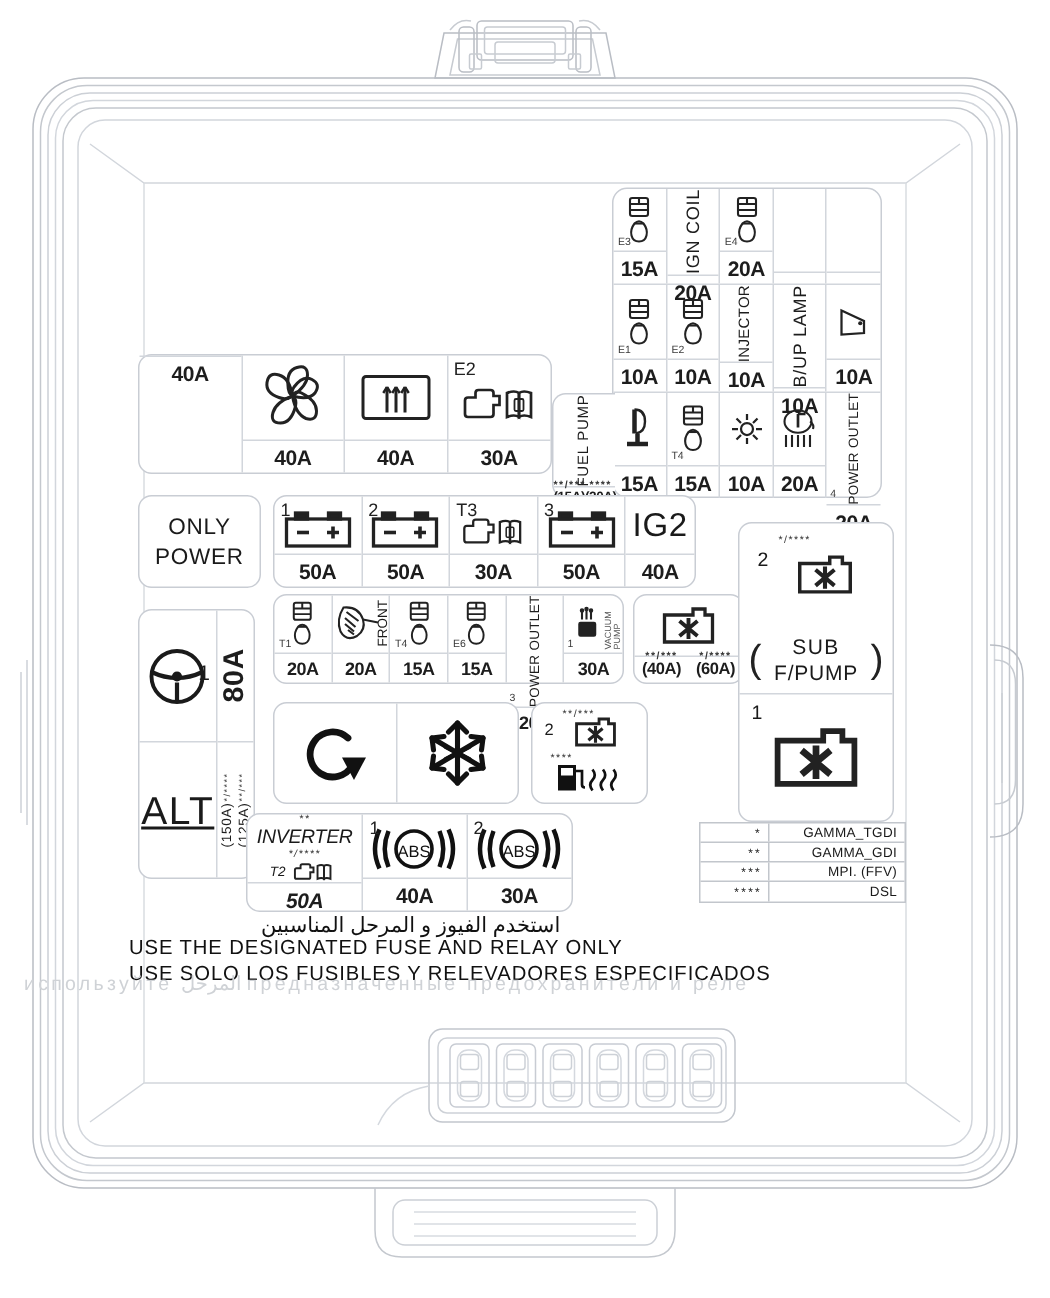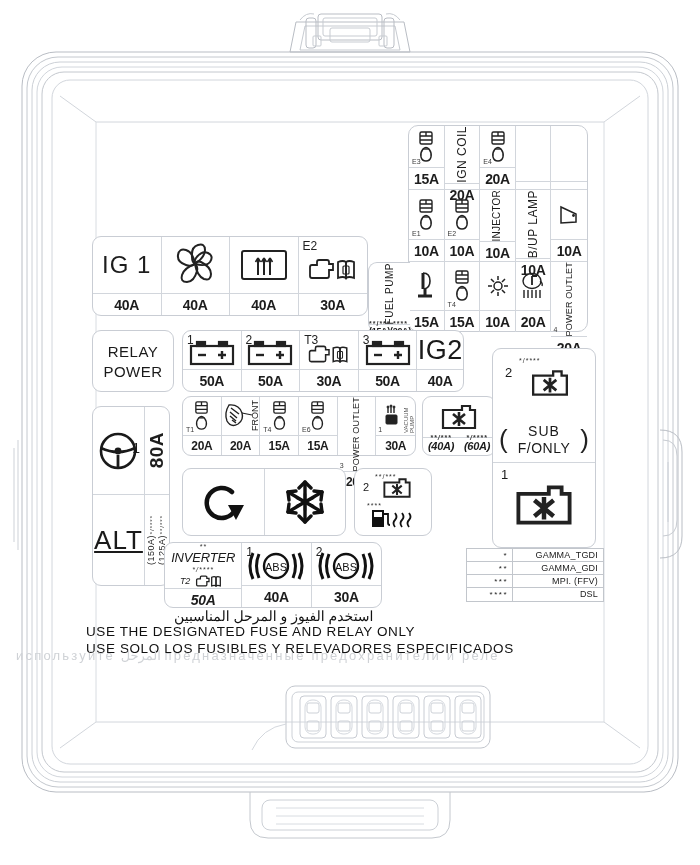--- a/index.html
+++ b/index.html
@@ -355,23 +355,20 @@
             <span class="dots" style="position:absolute;left:0;right:0;top:-7px;">****</span>
             <span>(20A)</span>
           </span>
         </div>
       </div>
     </div>
 
     <div class="grp" style="left:14px; top:128px; width:276px; height:80px;">
       <div class="cellgrid" style="position:relative; height:100%; width:100%;">
         <div class="cell" style="width:69px;">
-          <div class="ico">
-            <span class="bigword">IG 1</span>
-          </div>
           <div class="amp">40A</div>
         </div>
         <div class="cell" style="width:69px;">
           <div class="ico">
             <svg width="44" height="42" viewBox="0 0 44 42">
                 <g fill="none" stroke="#222" stroke-width="2">
               <path d="M22 20 q-2 -12 -9 -14 q-7 -2 -8 5 q-1 7 8 10 q5 2 9 -1z"></path>
               <path d="M22 20 q10 -7 10 -14 q0 -7 -7 -5 q-7 2 -6 12 q0 5 3 7z"></path>
               <path d="M22 20 q11 3 15 -2 q4 -6 -2 -9 q-6 -3 -12 5 q-2 3 -1 6z"></path>
               <path d="M22 20 q2 12 9 15 q7 2 7 -5 q0 -7 -10 -12 q-4 -2 -6 2z"></path>
@@ -405,21 +402,21 @@
             </g>
               </svg>
           </div>
           <div class="amp">30A</div>
         </div>
       </div>
     </div>
 
     <div class="grp" style="left:14px; top:222px; width:82px; height:62px;">
       <div style="height:100%; display:flex; flex-direction:column; align-items:center; justify-content:center; gap:3px;">
-        <span style="font-size:15px; letter-spacing:.5px;">RELAY</span>
+        <span style="font-size:15px; letter-spacing:.5px;">ONLY</span>
         <span style="font-size:15px; letter-spacing:.5px;">POWER</span>
       </div>
     </div>
 
     <div class="grp" style="left:104px; top:222px; width:282px; height:62px;">
       <div class="cellgrid" style="position:relative; height:100%; width:100%;">
         <div class="cell" style="width:59px;">
           <div class="ico">
             <span class="bigtag">1</span>
             <svg width="46" height="26" viewBox="0 0 46 26" style="margin-top:5px;">
@@ -473,21 +470,21 @@
                   <rect x="30" y="2" width="8" height="4" fill="#222"></rect>
               <path d="M9 15 L17 15" stroke-width="2.4"></path>
                   <path d="M29 15 L37 15 M33 11 L33 19" stroke-width="2.4"></path>
             </g>
               </svg>
           </div>
           <div class="amp">50A</div>
         </div>
         <div class="cell" style="width:46px;">
           <div class="ico">
-            <span style="font-size:27px; letter-spacing:.5px;">IG2</span>
+            <span style="font-size:22px; letter-spacing:.5px;">IG2</span>
           </div>
           <div class="amp">40A</div>
         </div>
       </div>
     </div>
 
     <div class="grp" style="left:104px; top:288px; width:234px; height:60px;">
       <div class="cellgrid" style="position:relative; height:100%; width:100%;">
         <div class="cell" style="width:39px;">
           <div class="ico">
@@ -563,21 +560,21 @@
                   <circle cx="11" cy="3" r="1"></circle>
             </g>
               </svg>
             <span style="position:absolute; right:0px; bottom:2px; writing-mode:vertical-rl; transform:rotate(180deg); font-size:6px; color:#555; line-height:1;">VACUUM PUMP</span>
           </div>
           <div class="amp" style="font-size:12px;">30A</div>
         </div>
       </div>
     </div>
 
-    <div class="grp" style="left:344px; top:288px; width:74px; height:60px;font-style:italic;">
+    <div class="grp" style="left:344px; top:288px; width:74px; height:60px;">
       <div style="height:100%; display:flex; flex-direction:column;">
         <div class="ico">
           <svg width="38" height="30" viewBox="0 0 38 30">
               <g fill="none" stroke="#222" stroke-width="2.2">
             <path d="M3 8 L22 8 L22 4 L30 4 L30 8 L35 8 L35 26 L3 26 Z"></path>
             <path d="M13 12 L25 22 M25 12 L13 22 M19 10 L19 24" stroke-width="2.6"></path>
           </g>
             </svg>
         </div>
         <div class="amp" style="display:flex; font-size:11px; padding-top:3px; position:relative;">
@@ -604,21 +601,21 @@
               <path d="M3 8 L22 8 L22 4 L30 4 L30 8 L35 8 L35 26 L3 26 Z"></path>
               <path d="M13 12 L25 22 M25 12 L13 22 M19 10 L19 24" stroke-width="2.6"></path>
             </g>
               </svg>
           </span>
         </div>
         <div style="height:46px; position:relative; display:flex; align-items:center; justify-content:center; border-bottom:1px solid #d2d6dc;">
           <span style="position:absolute; left:6px; font-size:26px; color:#222;">(</span>
           <div style="text-align:center; line-height:1.15;">
             <div style="font-size:14px; letter-spacing:1px;">SUB</div>
-            <div style="font-size:14px; letter-spacing:.5px;">F/ONLY</div>
+            <div style="font-size:14px; letter-spacing:.5px;">F/PUMP</div>
           </div>
           <span style="position:absolute; right:6px; font-size:26px; color:#222;">)</span>
         </div>
         <div style="flex:1; position:relative; display:flex; align-items:center; justify-content:center;">
           <span style="position:absolute; left:8px; top:4px; font-size:13px;">1</span>
           <span>
             <svg width="62" height="48" viewBox="0 0 38 30">
                 <g fill="none" stroke="#222" stroke-width="2.4">
               <path d="M3 8 L22 8 L22 4 L30 4 L30 8 L35 8 L35 26 L3 26 Z"></path>
               <path d="M13 12 L25 22 M25 12 L13 22 M19 10 L19 24" stroke-width="2.8"></path>

